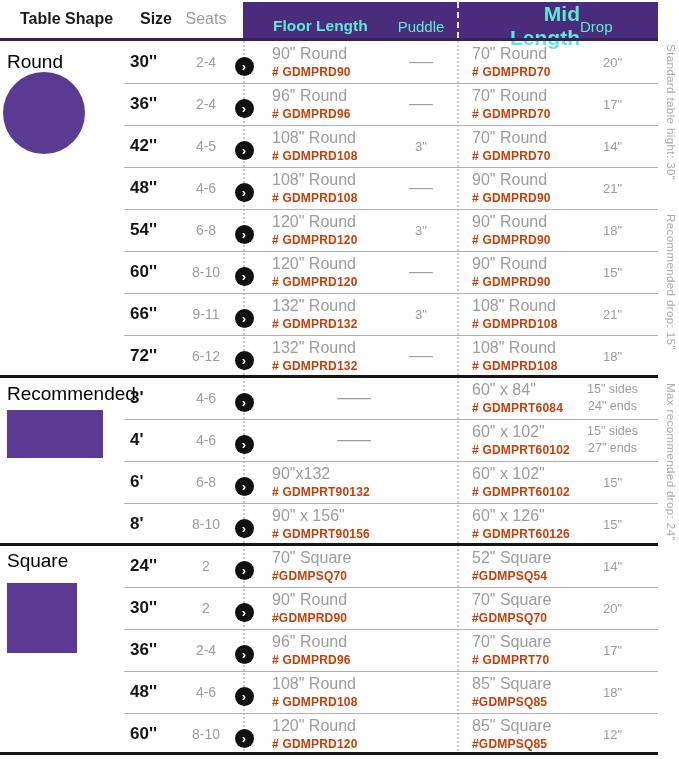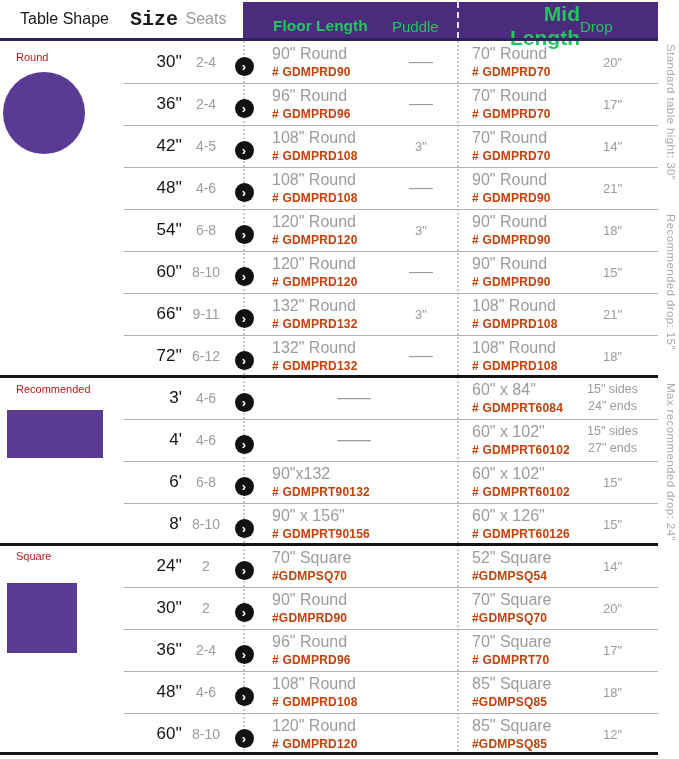--- a/index.html
+++ b/index.html
@@ -3,62 +3,62 @@
 <meta charset="utf-8">
 <title>chart</title>
 <style>
   html,body{margin:0;padding:0;background:#fff;}
   body{width:679px;height:759px;font-family:"Liberation Sans",sans-serif;-webkit-font-smoothing:antialiased;}
   .page{position:relative;width:679px;height:759px;background:#fff;overflow:hidden;}
 
   
   .hdr-left{position:absolute;top:0;left:0;width:243px;height:38px;display:grid;
             grid-template-columns:130px 52px 48px 13px;align-items:center;}
-  .h-shape{padding-left:20px;font-size:16px;font-weight:normal;color:#1b1b1b;}
-  .h-size{text-align:left;font-size:20px;font-weight:bold;color:#1b1b1b;font-family:Liberation Mono, monospace;}
+  .h-shape{padding-left:20px;font-size:16px;font-weight:bold;color:#1b1b1b;}
+  .h-size{text-align:center;font-size:16px;font-weight:bold;color:#1b1b1b;}
   .h-seats{text-align:center;font-size:16px;color:#9c9c9c;}
   .phead{position:absolute;top:2px;left:243px;width:415px;height:36px;background:var(--purple-header,#4b2b7c);
-         display:grid;grid-template-columns:15px 134px 58px 8px 122px 65px 13px;align-items:center;color:#22c55e;}
+         display:grid;grid-template-columns:15px 134px 58px 8px 122px 65px 13px;align-items:center;color:#5eead4;}
   .ph-floor{grid-column:2;padding-left:15px;font-size:15.5px;font-weight:bold;}
-  .ph-puddle{grid-column:3;text-align:left;font-size:15px;}
+  .ph-puddle{grid-column:3;text-align:center;font-size:15px;}
   .ph-mid{grid-column:5;padding-left:14px;font-size:21px;font-weight:bold;text-align:right;}
   .ph-drop{grid-column:6;text-align:left;font-size:15px;}
   .phead-dash{position:absolute;top:2px;left:457px;height:36px;width:0;border-left:2px dashed rgba(255,255,255,.85);}
   .hdr-underline{position:absolute;top:38px;left:0;width:658px;height:3px;background:var(--underline,#32205f);}
 
   
   .tbody{position:absolute;top:41px;left:0;width:658px;height:714px;}
   .dotline{position:absolute;top:0;bottom:0;width:0;border-left:2px dotted #c9c9c9;}
   .dot1{left:243px;}.dot2{left:457px;}
   .thick{position:absolute;left:0;width:658px;height:3px;background:var(--secdiv,#161616);}
 
   .section{position:relative;}
   .row{display:grid;grid-template-columns:130px 52px 48px 28px 134px 58px 8px 122px 65px 13px;
        align-items:center;height:42px;position:relative;}
   .rdiv{position:absolute;top:0;left:124px;right:0;height:1px;background:#b2b2b2;}
 
-  .c-size{grid-column:2;text-align:right;font-size:17px;font-weight:normal;color:#151515;}
+  .c-size{grid-column:2;text-align:left;font-size:17px;font-weight:bold;color:#151515;}
   .c-seats{grid-column:3;text-align:center;font-size:14px;color:#9c9c9c;}
   .c-arrow{grid-column:4;display:flex;justify-content:center;}
   .arrow{width:19px;height:19px;border-radius:50%;background:#111;color:#fff;display:flex;
          align-items:center;justify-content:center;font-size:13px;font-weight:bold;line-height:1;
          transform:translateY(4px);}
   .c-floor{grid-column:5;padding-left:14px;}
   .c-dash{grid-column:5/7;text-align:center;}
   .c-puddle{grid-column:6;text-align:center;font-size:13px;color:#9c9c9c;}
   .c-mid{grid-column:8;padding-left:14px;}
   .c-drop{grid-column:9;text-align:center;font-size:13px;color:#9c9c9c;}
   .c-drop.two{font-size:12.5px;line-height:1.35;}
   .tmain{font-size:16px;color:#9c9c9c;line-height:1.1;}
   .tcode{font-size:12px;font-weight:bold;color:#c2410c;margin-top:3px;letter-spacing:.2px;}
   .dash{display:inline-block;color:#9c9c9c;font-size:16px;transform:scaleX(2.1);}
   .pdash{transform:scaleX(1.5);}
 
   
-  .shape-label{position:absolute;left:16px;font-size:11px;color:#b91c1c;}
+  .shape-label{position:absolute;left:7px;font-size:19px;color:#000000;}
   .sec-circle .shape-label{top:10px;}
   .sec-rect .shape-label{top:6px;}
   .sec-square .shape-label{top:5px;}
   .glyph-circle{position:absolute;left:3px;top:31px;width:82px;height:82px;border-radius:50%;background:var(--purple-shape,#5b3a93);}
   .glyph-rect{position:absolute;left:7px;top:33px;width:96px;height:48px;background:var(--purple-shape,#5b3a93);}
   .glyph-square{position:absolute;left:7px;top:38px;width:70px;height:70px;background:var(--purple-shape,#5b3a93);}
   .shape-caption{position:absolute;left:14px;top:85px;font-size:12.5px;color:#9c9c9c;white-space:pre-line;line-height:1.4;}
 
   
   .sidenote{position:absolute;left:659px;top:44px;width:18px;height:708px;

